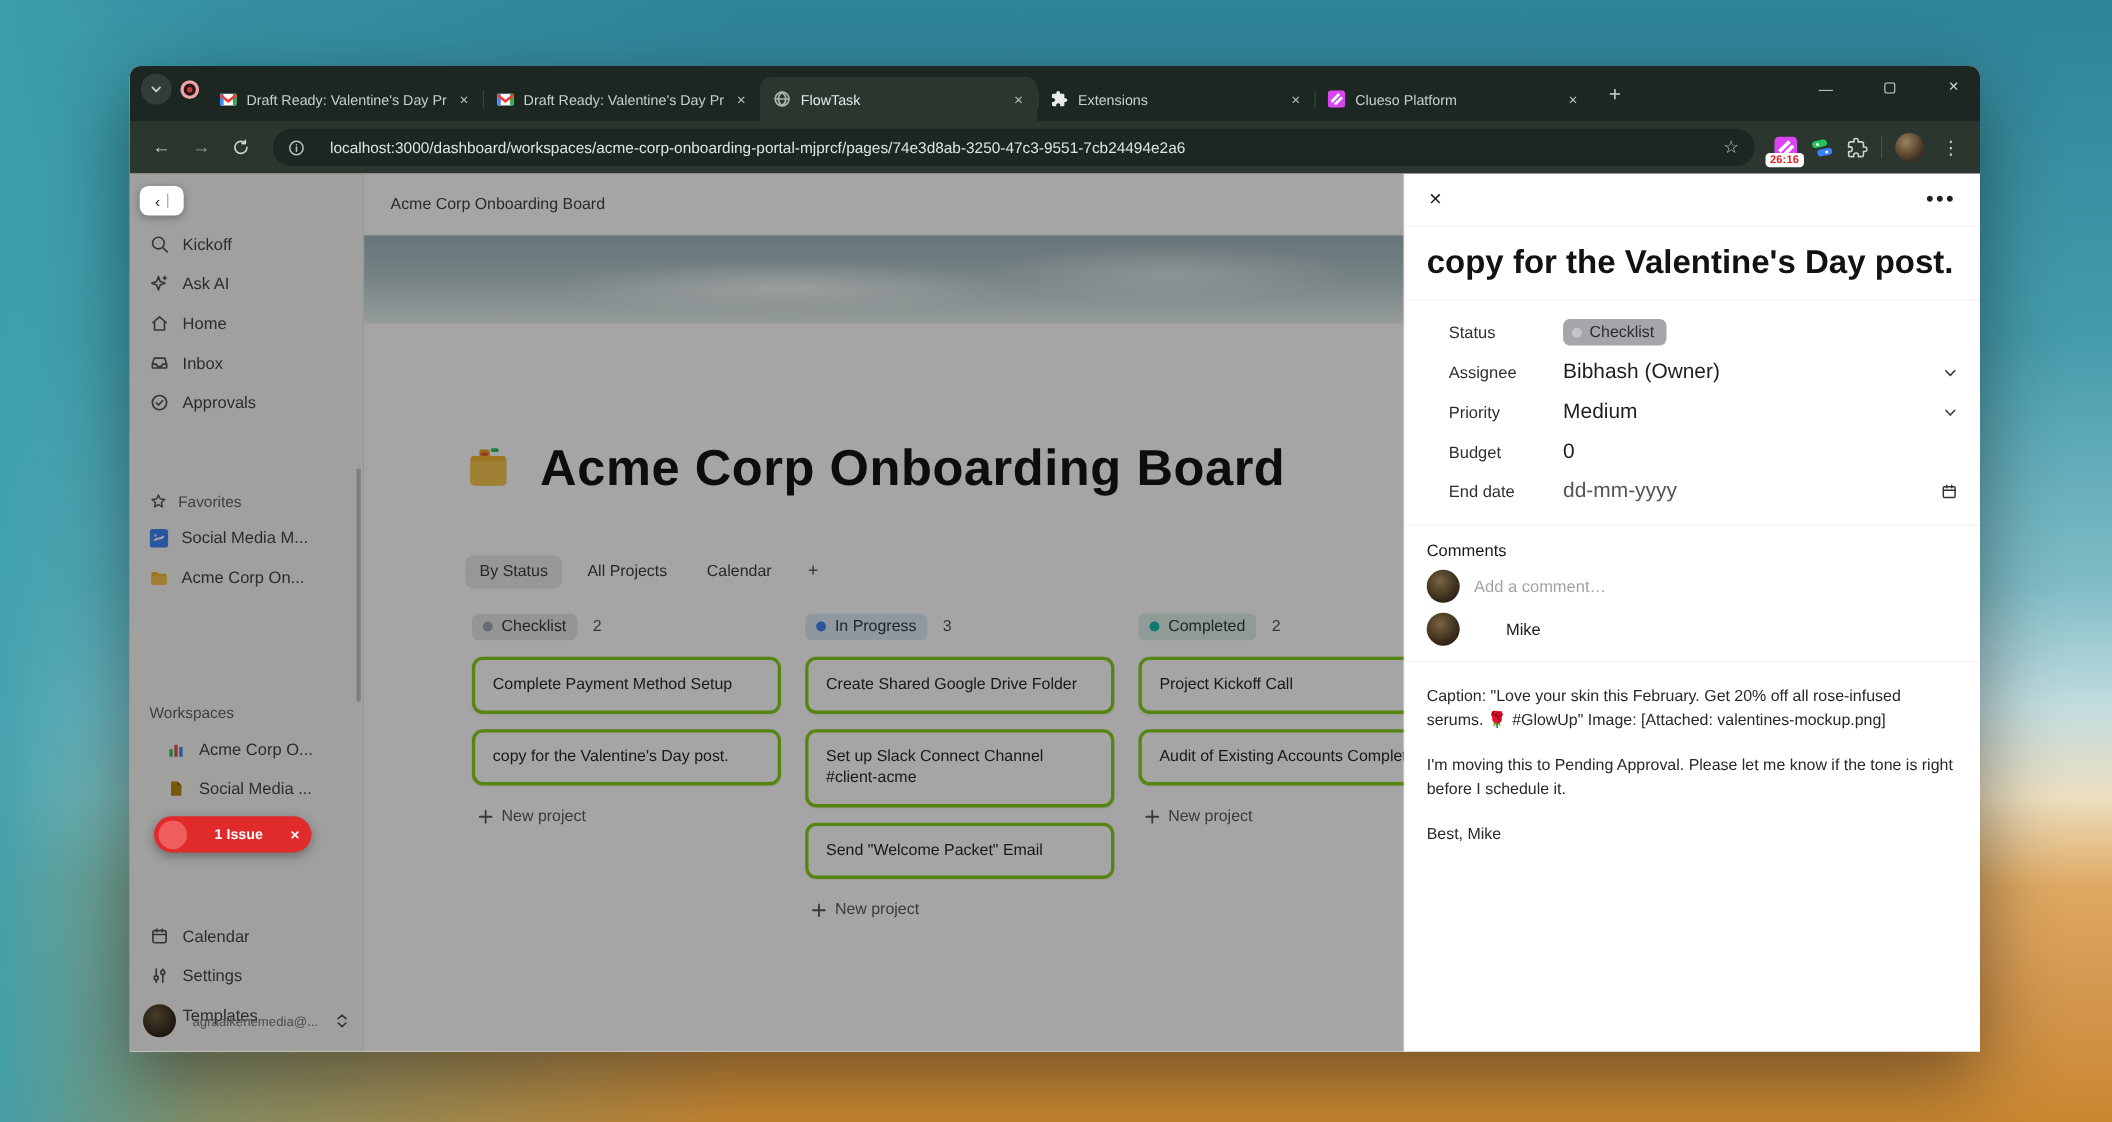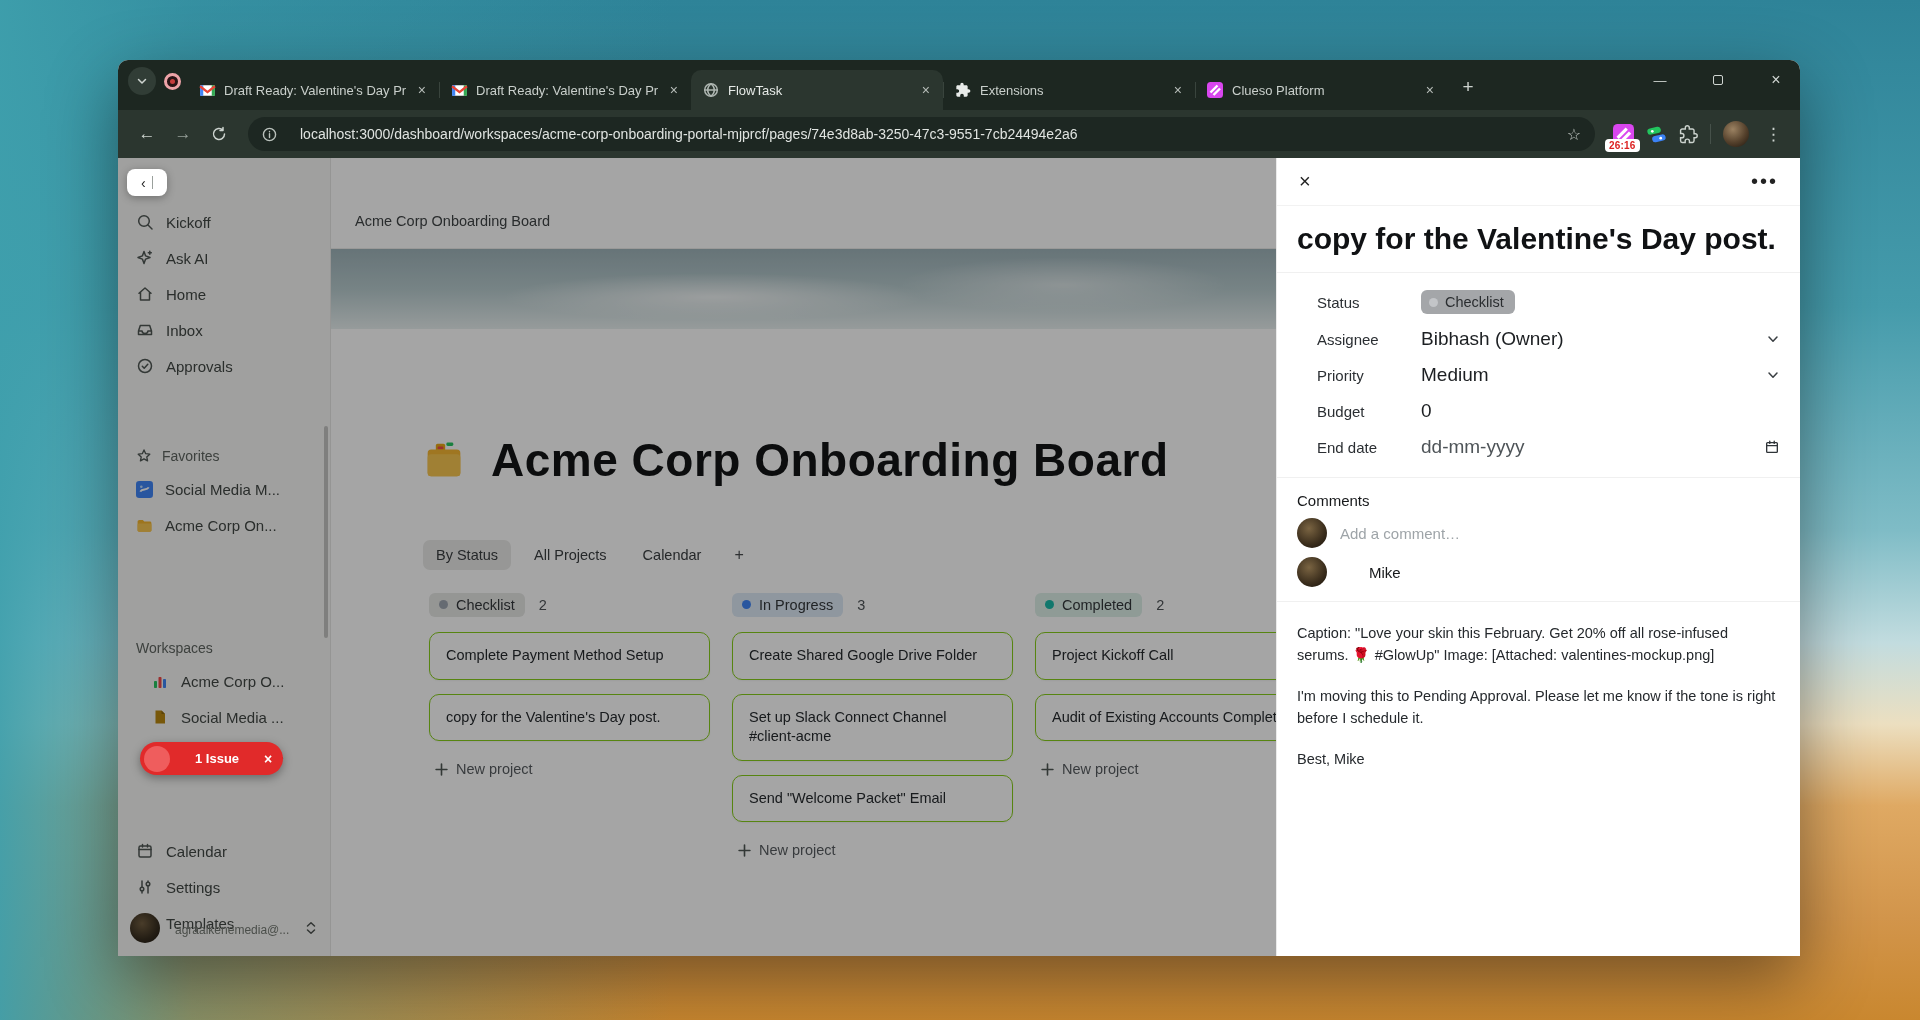--- a/index.html
+++ b/index.html
@@ -80,41 +80,41 @@
   .collapse-pill .bar { width:1.5px; height:13px; background:#9aa09c; }
 
   .issue-badge { position:absolute; left:22px; top:584px; z-index:7; height:33px; min-width:126px; background:#e12a2a; border-radius:17px;
     display:flex; align-items:center; padding:0 11px 0 4px; gap:25px; box-shadow:0 3px 10px rgba(0,0,0,.35); cursor:pointer; }
   .issue-dot { width:26px; height:26px; border-radius:50%; background:#ef5d5d; }
   .issue-label { color:#fff; font-size:13px; font-weight:bold; white-space:nowrap; }
   .issue-close { color:#fff; font-size:14px; font-weight:bold; cursor:pointer; }
   .hidden-name-frag { position:absolute; left:152px; top:588px; z-index:6; font-weight:bold; font-size:13px; color:#1d2023; }
 
   
-  .main { flex:1; min-width:0; background:#fff; position:relative; overflow:hidden;margin-top:35px; }
+  .main { flex:1; min-width:0; background:#fff; position:relative; overflow:hidden; }
   .crumb-bar { height:56px; display:flex; align-items:center; padding:0 24px; border-bottom:1px solid #ededeb; }
   .crumb { font-size:14.5px; color:#3c4042; }
   .cover { height:80px; background:linear-gradient(180deg,#9db2b8 0%, #b6cacd 50%, #e8f0f0 100%); position:relative; overflow:hidden; }
   .cover::before { content:""; position:absolute; left:18%; top:30%; width:45%; height:60%; background:radial-gradient(ellipse at center, rgba(255,255,255,.75), rgba(255,255,255,0) 70%); }
   .cover::after { content:""; position:absolute; left:60%; top:10%; width:35%; height:70%; background:radial-gradient(ellipse at center, rgba(255,255,255,.5), rgba(255,255,255,0) 70%); }
   .content { padding-left:92px; }
   .board-title-row { margin-top:104px; display:flex; align-items:center; gap:26px; }
   .board-emoji { width:42px; height:42px; flex:0 0 auto; }
   .board-title { font-size:46px; font-weight:800; color:#0d0f10; letter-spacing:.5px; white-space:nowrap; }
   .view-tabs { margin-top:52px; display:flex; align-items:center; gap:10px; }
   .vtab { font-size:14.5px; color:#35393c; padding:7px 13px; border-radius:7px; cursor:pointer; white-space:nowrap; }
   .vtab.active { background:#e9e9e7; }
   .vtab.plus { font-size:16px; padding:7px 10px; color:#44484b; }
   .columns { margin-top:20px; display:flex; gap:10px; align-items:flex-start; }
   .col { width:293px; flex:0 0 auto; padding:0 6px; }
   .col-head { display:flex; align-items:center; gap:14px; height:27px; margin-bottom:14px; }
   .col-pill { display:flex; align-items:center; gap:8px; padding:4px 10px; border-radius:6px; font-size:14.5px; color:#2f3336; }
   .col-dot { width:9px; height:9px; border-radius:50%; }
   .col-count { font-size:14.5px; color:#4a4f53; }
-  .card { background:#fff; border:1px solid #84cc16; border-radius:10px; padding:13px 16px; font-size:14.5px; line-height:1.35; color:#212529;
+  .card { background:#fff; border:3px solid #84cc16; border-radius:10px; padding:13px 16px; font-size:14.5px; line-height:1.35; color:#212529;
     box-shadow:0 1px 2px rgba(0,0,0,.05); margin-bottom:14px; cursor:pointer; }
   .add-proj { display:flex; align-items:center; gap:8px; font-size:14.5px; color:#53585c; padding:6px 6px; cursor:pointer; }
 
   
   .panel { width:524px; flex:0 0 auto; background:#fff; border-left:1px solid #eaeaea; display:flex; flex-direction:column; overflow:hidden; }
   .panel-head { height:48px; display:flex; align-items:center; justify-content:space-between; padding:0 22px; border-bottom:1px solid #f2f2f2; flex:0 0 auto; }
   .panel-close { font-size:20px; color:#222; cursor:pointer; }
   .panel-menu { font-size:20px; color:#222; cursor:pointer; letter-spacing:2px; }
   .panel-title-wrap { padding:16px 0 16px 20px; border-bottom:1px solid #f0f0f0; }
   .panel-title { font-size:30px; font-weight:bold; color:#101214; white-space:nowrap; overflow:hidden; }

